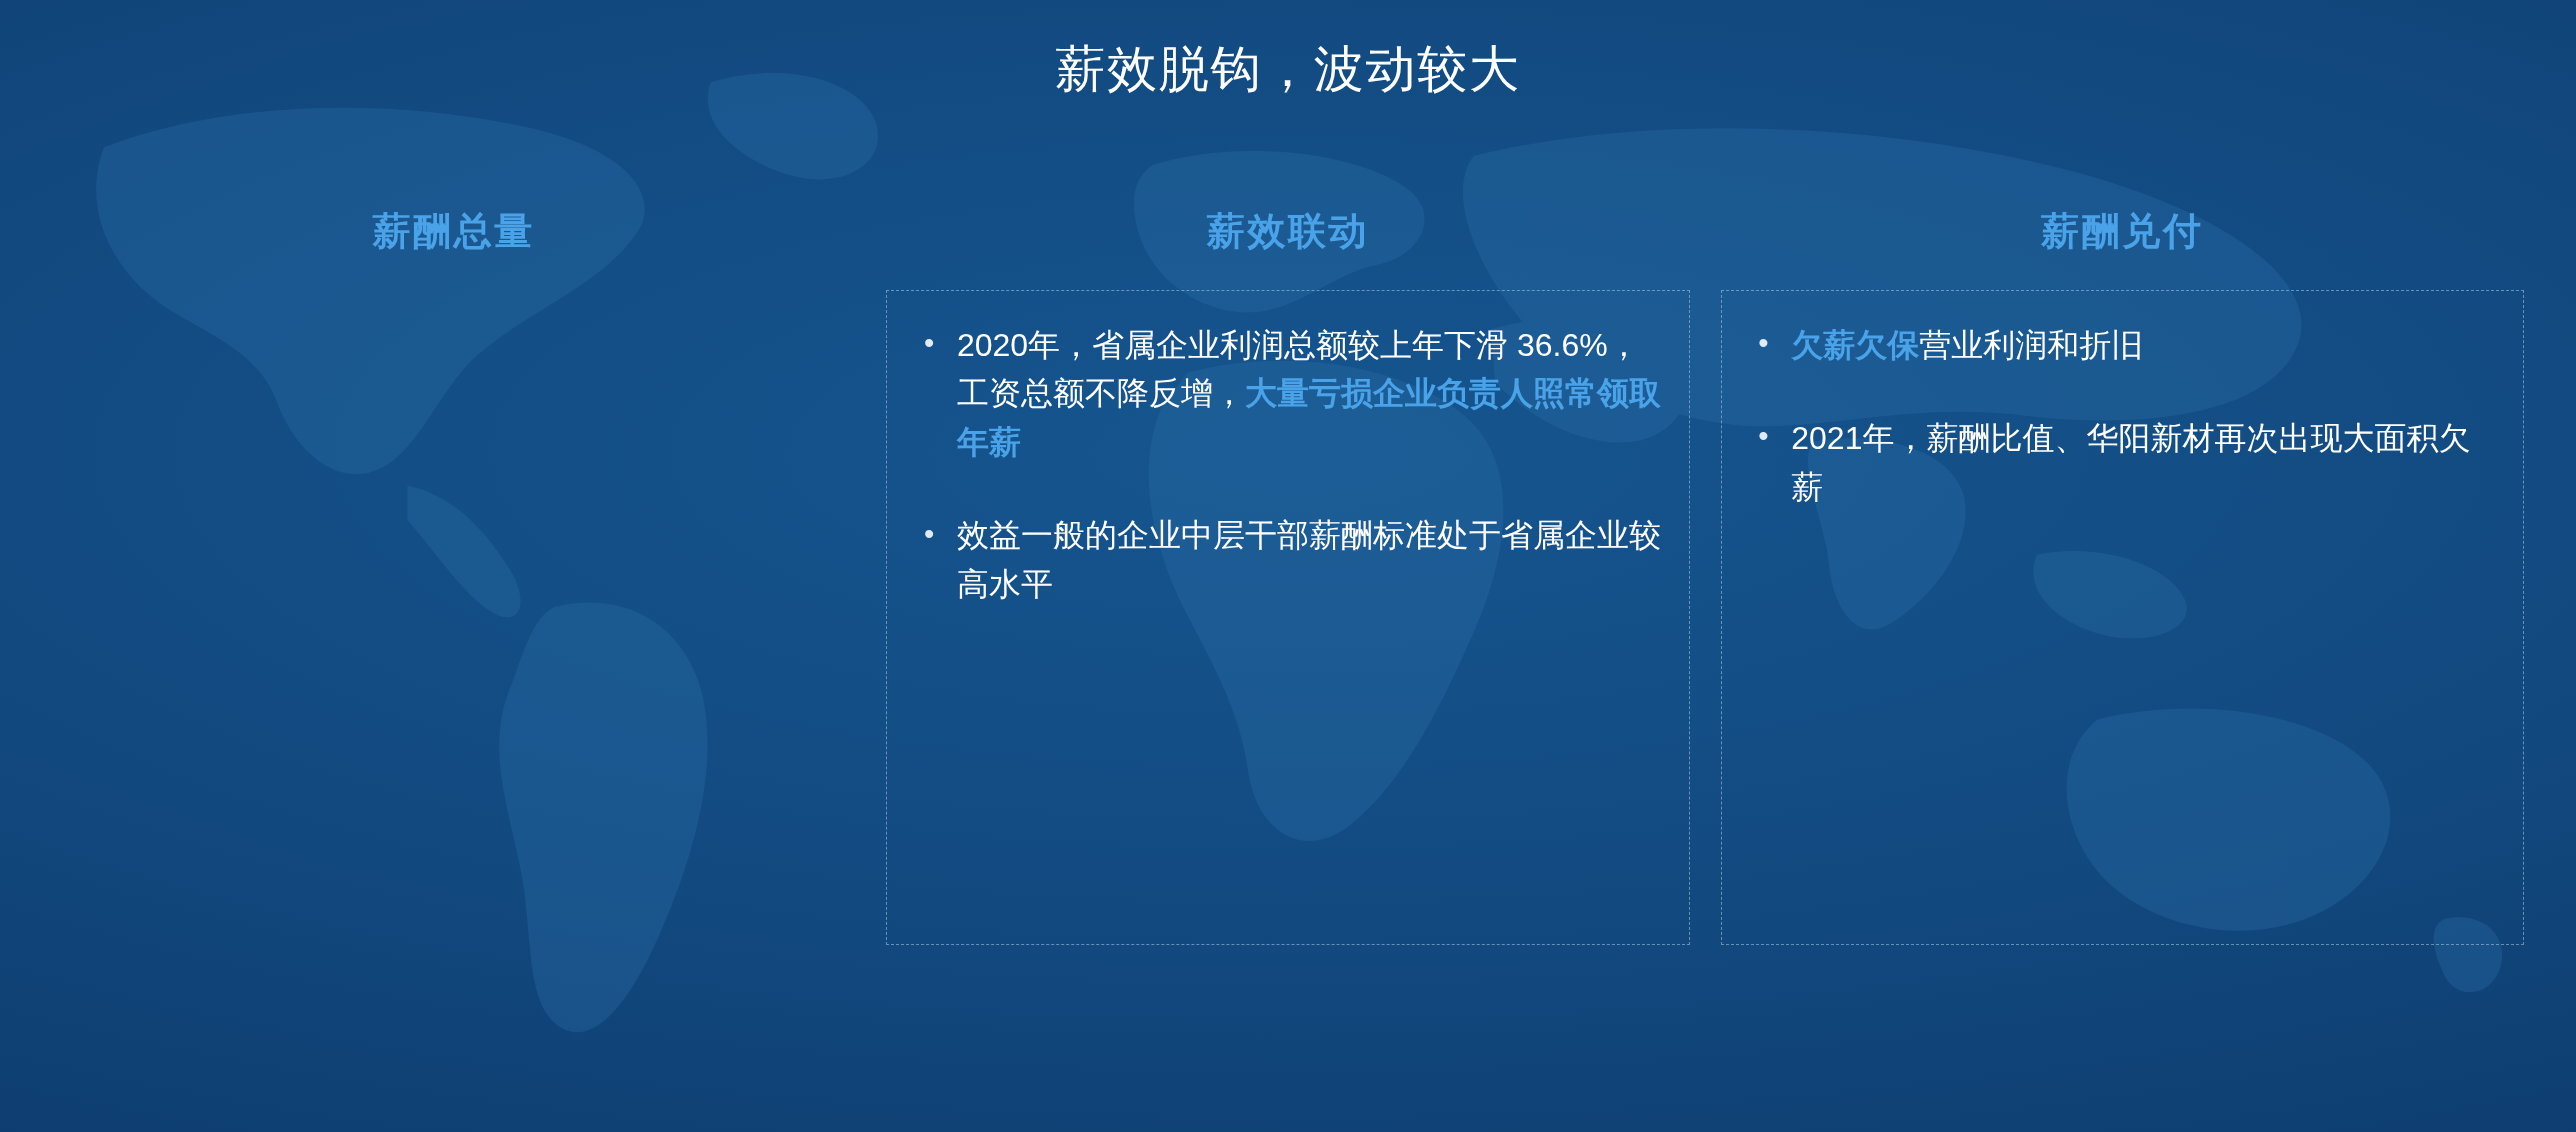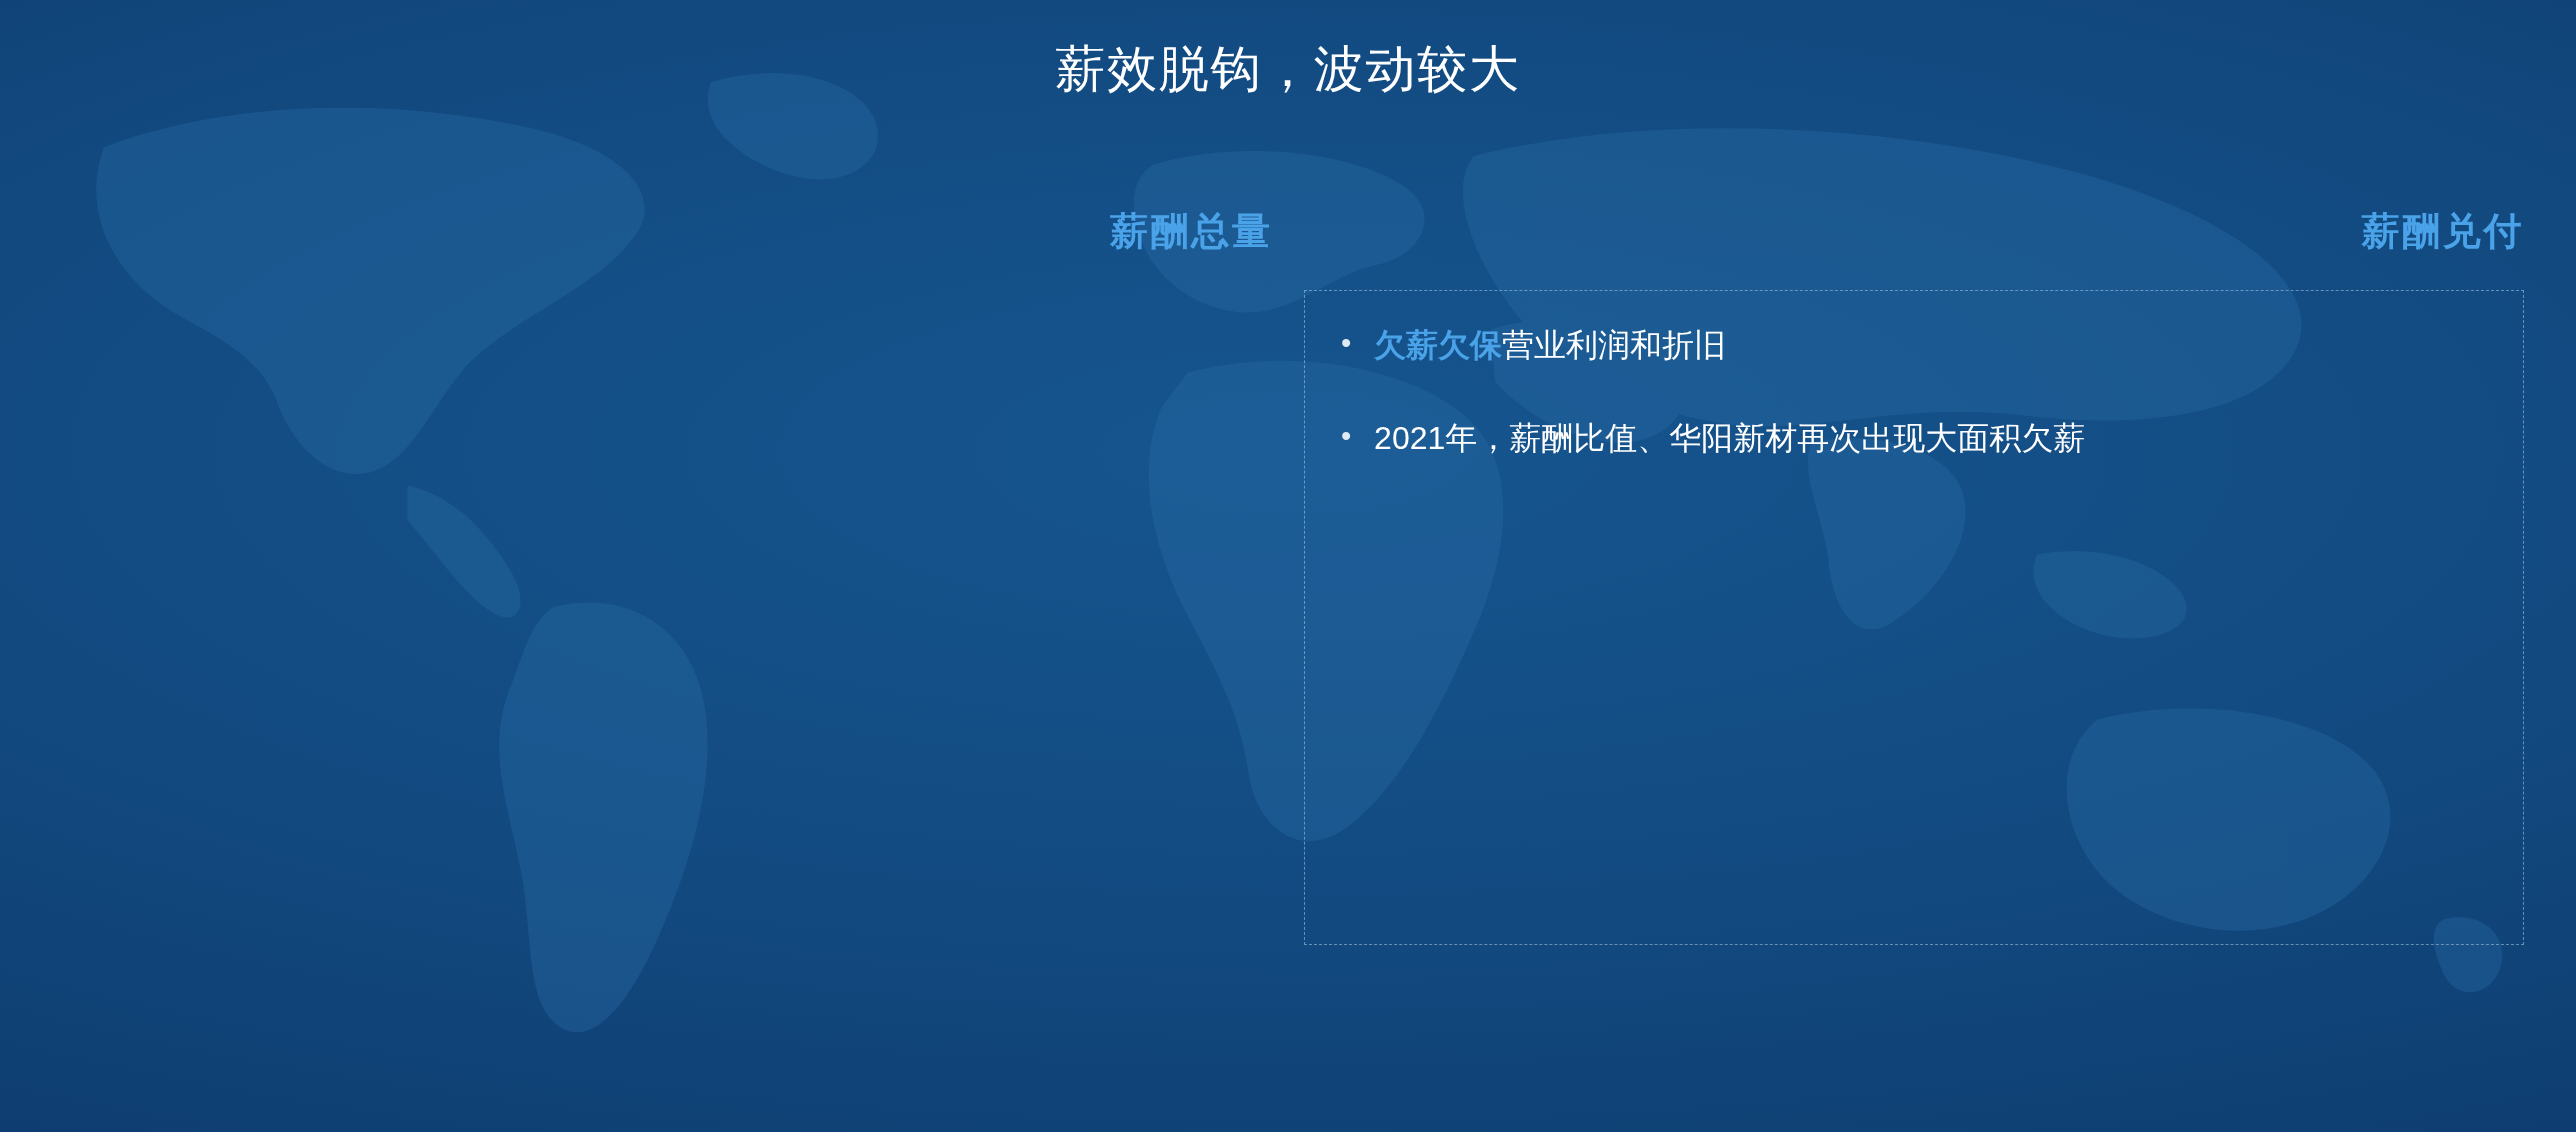--- a/index.html
+++ b/index.html
@@ -51,21 +51,21 @@
     left: 52px;
     right: 52px;
     display: flex;
     gap: 31px;
     z-index: 4;
   }
   .col {
     flex: 1 1 0;
     display: flex;
     flex-direction: column;
-    align-items: flex-end;
+    align-items: center;
   }
   .col-head {
     color: #4aa3e8;
     font-size: 38px;
     font-weight: bold;
     letter-spacing: 2.6px;
     margin-bottom: 33px;
     white-space: nowrap;
   }
   .box {
@@ -141,20 +141,33 @@
 
   <div class="title">薪效脱钩，波动较大</div>
 
   <div class="columns">
 
     <div class="col">
       <div class="col-head">薪酬总量</div>
     </div>
 
 
+    <div class="col">
+      <div class="col-head">薪效联动</div>
+      <div class="box">
+        <ul class="bullets">
+          <li>
+            <span>2020年，省属企业利润总额较上年下滑 36.6%，工资总额不降反增，</span><span class="hl">大量亏损企业负责人照常领取年薪</span>
+          </li>
+          <li>
+            <span>效益一般的企业中层干部薪酬标准处于省属企业较高水平</span>
+          </li>
+        </ul>
+      </div>
+    </div>
 
     <div class="col">
       <div class="col-head">薪酬兑付</div>
       <div class="box">
         <ul class="bullets">
           <li>
             <span class="hl">欠薪欠保</span><span>营业利润和折旧</span>
           </li>
           <li>
             <span>2021年，薪酬比值、华阳新材再次出现大面积欠薪</span>

